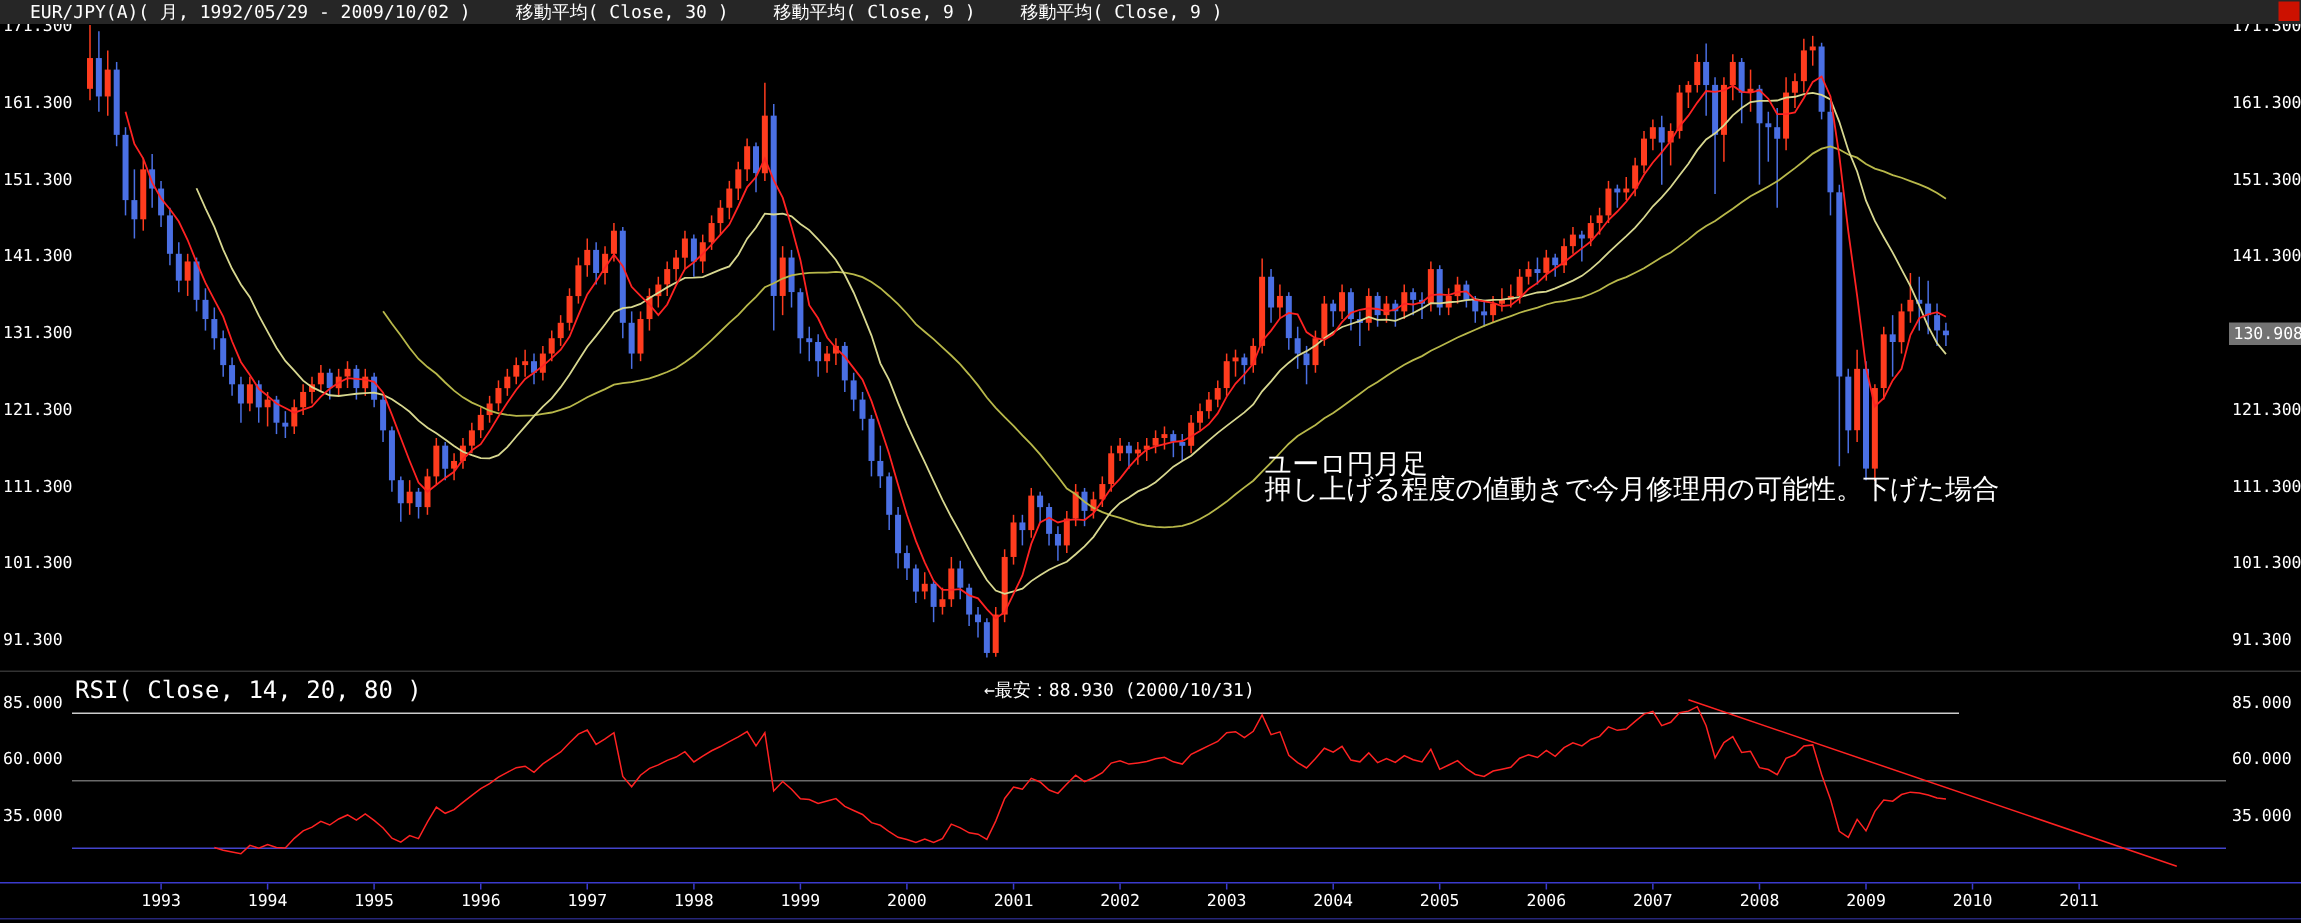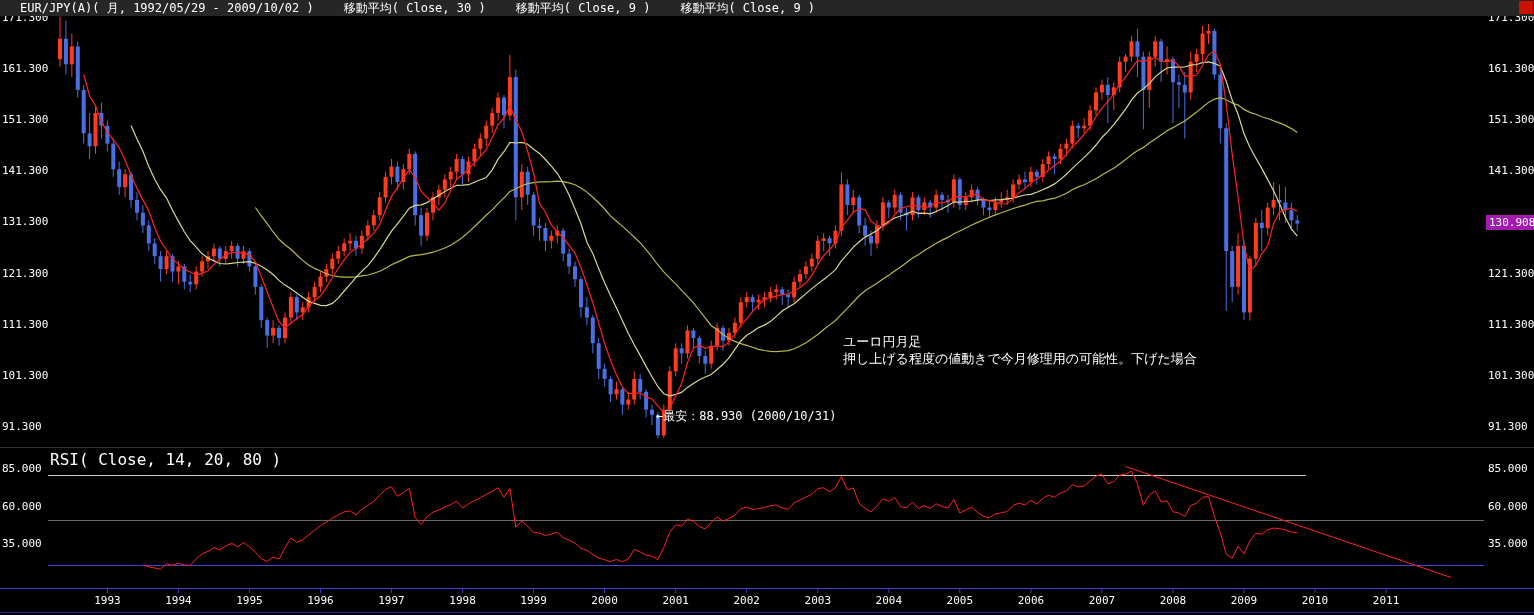--- a/index.html
+++ b/index.html
@@ -6,25 +6,25 @@
   html,body{background:#000;}
   #app{position:relative;width:1534px;height:615px;background:#000;overflow:hidden;
        font-family:"DejaVu Sans Mono","Liberation Mono",monospace;}
   #chart-header{position:absolute;top:0;left:0;right:0;height:16px;background:#262626;
        color:#fff;font-size:12px;line-height:16px;display:flex;gap:30px;padding-left:20px;z-index:3;
        white-space:nowrap;}
   #chart-header span{display:inline-block;}
   #chart-svg{position:absolute;top:0;left:0;z-index:1;}
   #chart-svg text{font-family:"DejaVu Sans Mono","Liberation Mono",monospace;}
   .overlay{position:absolute;z-index:2;color:#fff;white-space:nowrap;}
-  #price-tag{position:absolute;left:1486px;width:48px;height:15px;background:#a21caf;color:#fff;
+  #price-tag{position:absolute;left:1486px;width:48px;height:15px;background:#737373;color:#fff;
        font-size:11px;line-height:15px;padding-left:3px;z-index:4;}
-  #low-annotation{left:656px;top:408px;font-size:12px;}
+  #low-annotation{left:656px;top:452px;font-size:12px;}
   #rsi-title{left:50px;top:450px;font-size:16px;}
-  #commentary{left:843px;top:333px;font-size:13px;line-height:17px;}
+  #commentary{left:843px;top:301px;font-size:18px;line-height:17px;}
   #top-right-marker{position:absolute;left:1519px;top:1px;width:14px;height:13px;background:#cc1100;z-index:4;}
 </style>
 </head>
 <body>
 
 <div id="app">
 
   <div id="chart-header">
     <span>EUR/JPY(A)( 月, 1992/05/29 - 2009/10/02 )</span>
     <span>移動平均( Close, 30 )</span>

